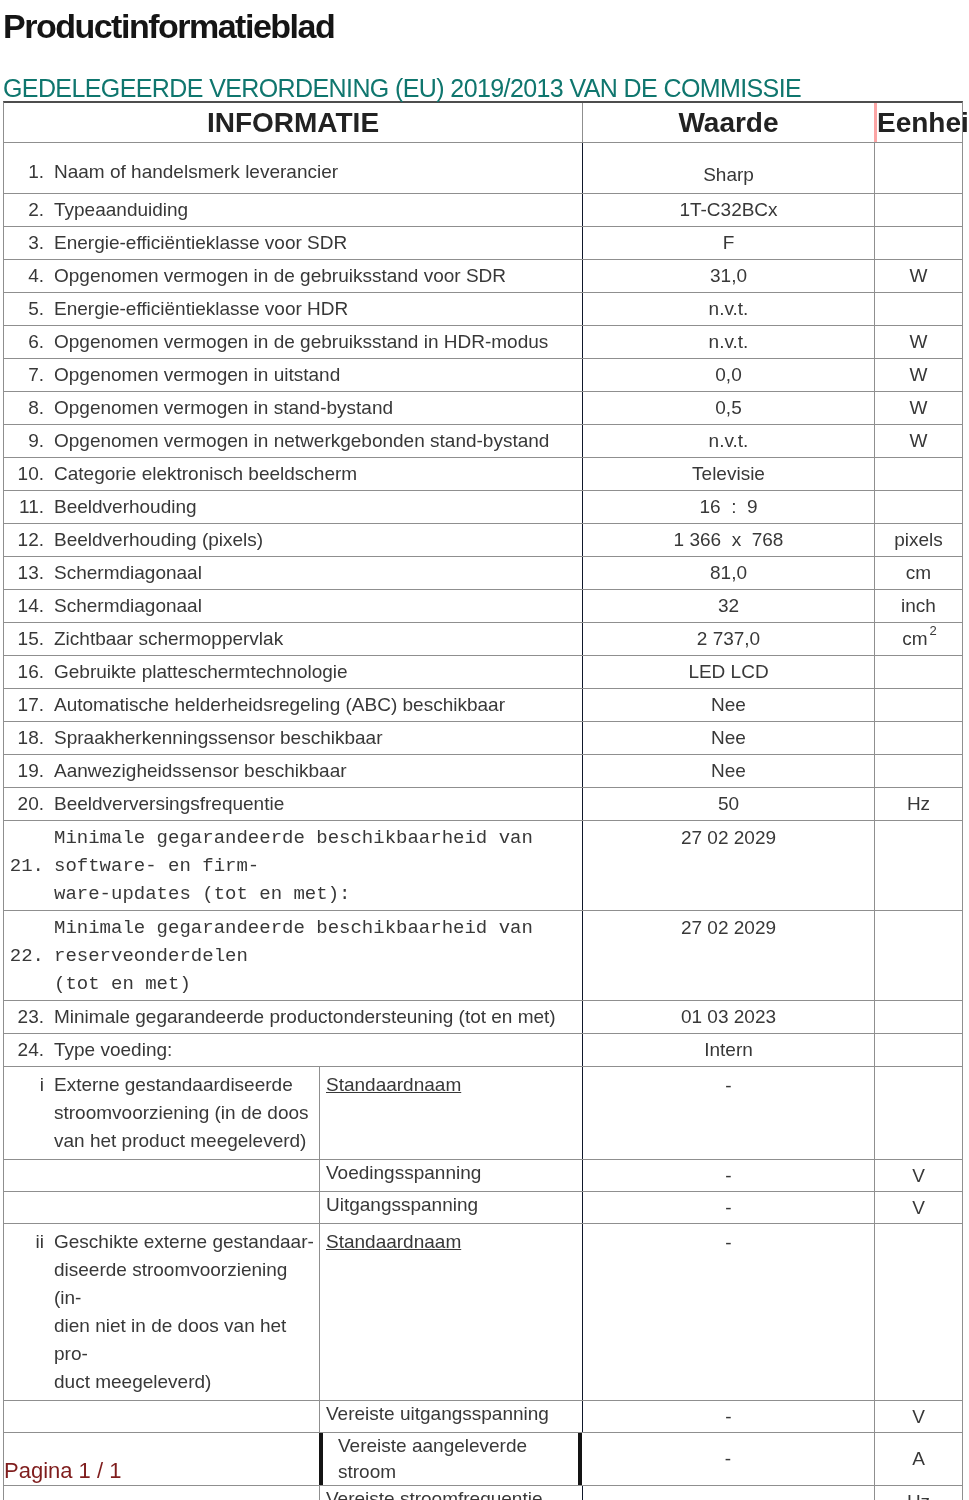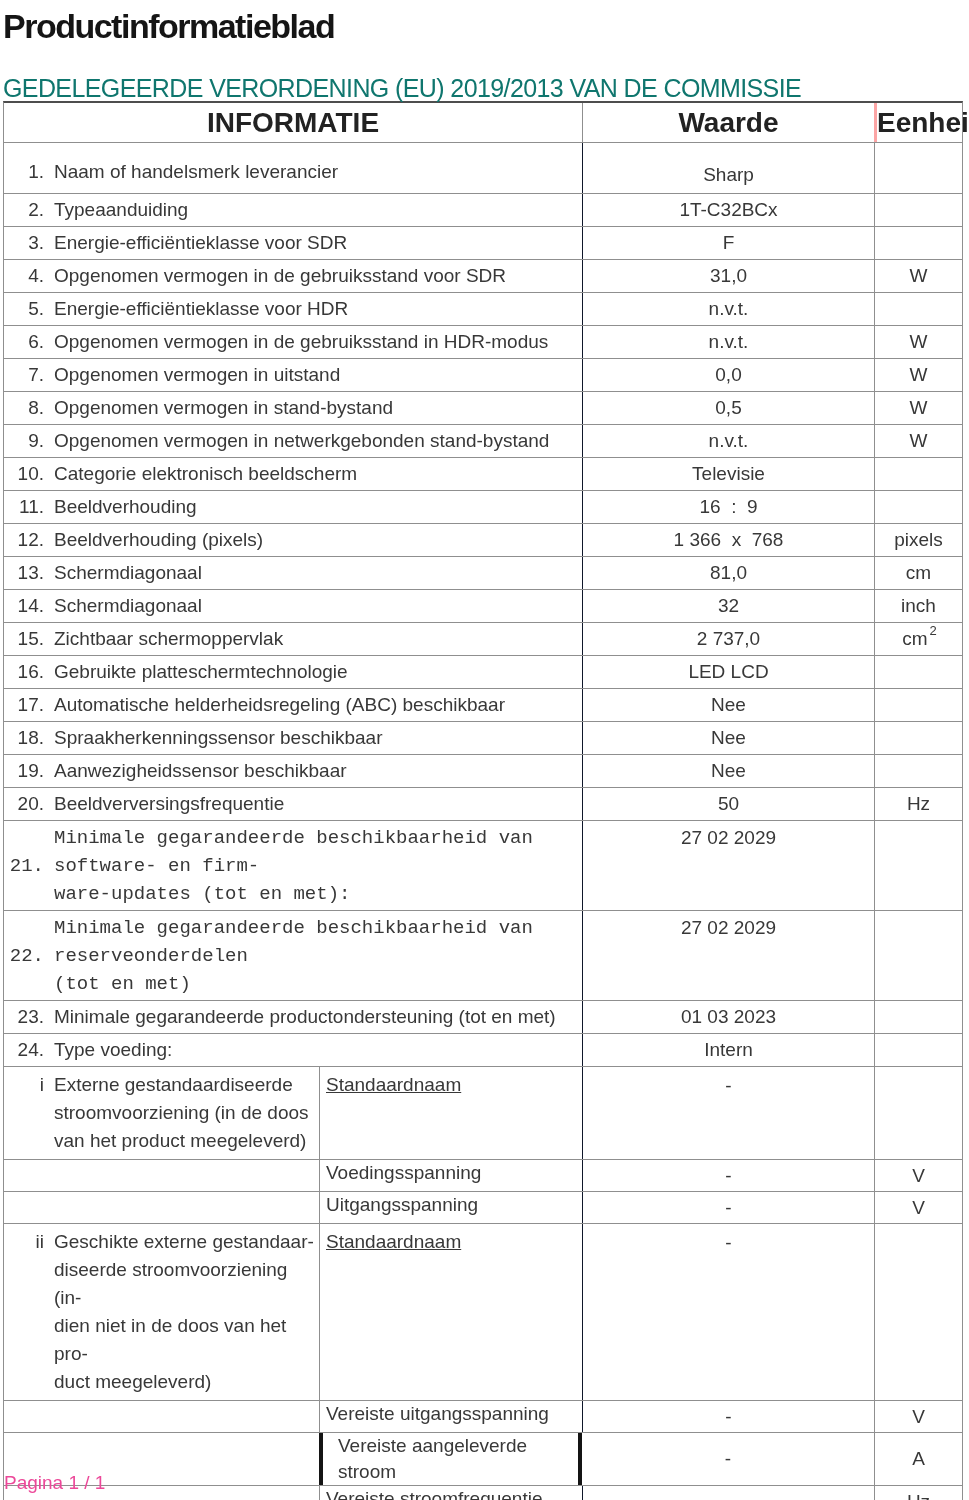--- a/index.html
+++ b/index.html
@@ -70,22 +70,22 @@
   .row.top .cell-value { align-items: flex-start; padding-top: 6px; }
   .row.block .cell-sub   { align-items: flex-start; padding-top: 5px; text-decoration: underline; }
   .row.block .cell-value { align-items: flex-start; padding-top: 8px; }
   .row.selected .cell-sub {
     border-left: 4px solid #141414; border-right: 4px solid #141414;
     padding-left: 15px;
   }
   .row.selected .cell-value { border-left: none; }
 
   .footer {
-    position: absolute; left: 4px; bottom: 6px;
-    font-size: 19px; color: #ec4899;
+    position: absolute; left: 4px; bottom: 16px;
+    font-size: 22px; color: #7f1d1d;
   }
 </style>
 </head>
 <body>
 
 <div class="page">
   <h1 class="doc-title">Productinformatieblad</h1>
   <div class="doc-subtitle">GEDELEGEERDE VERORDENING (EU) 2019/2013 VAN DE COMMISSIE</div>
 
   <div class="table">

